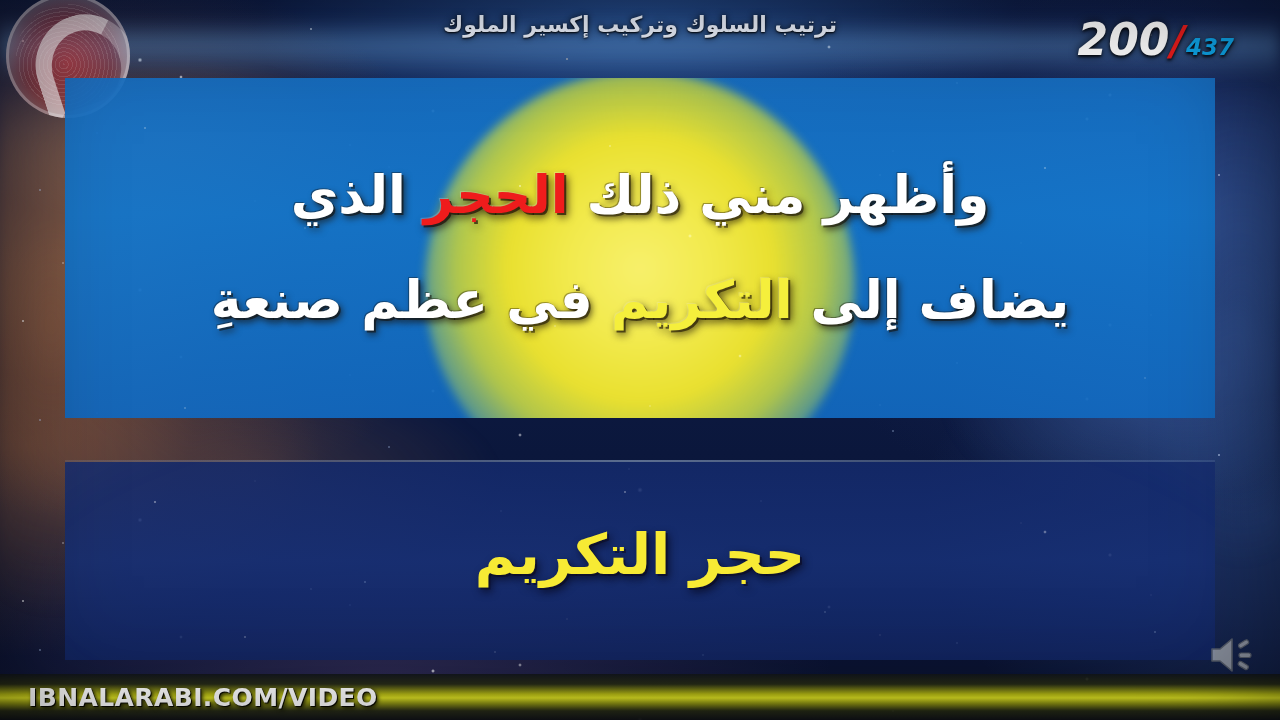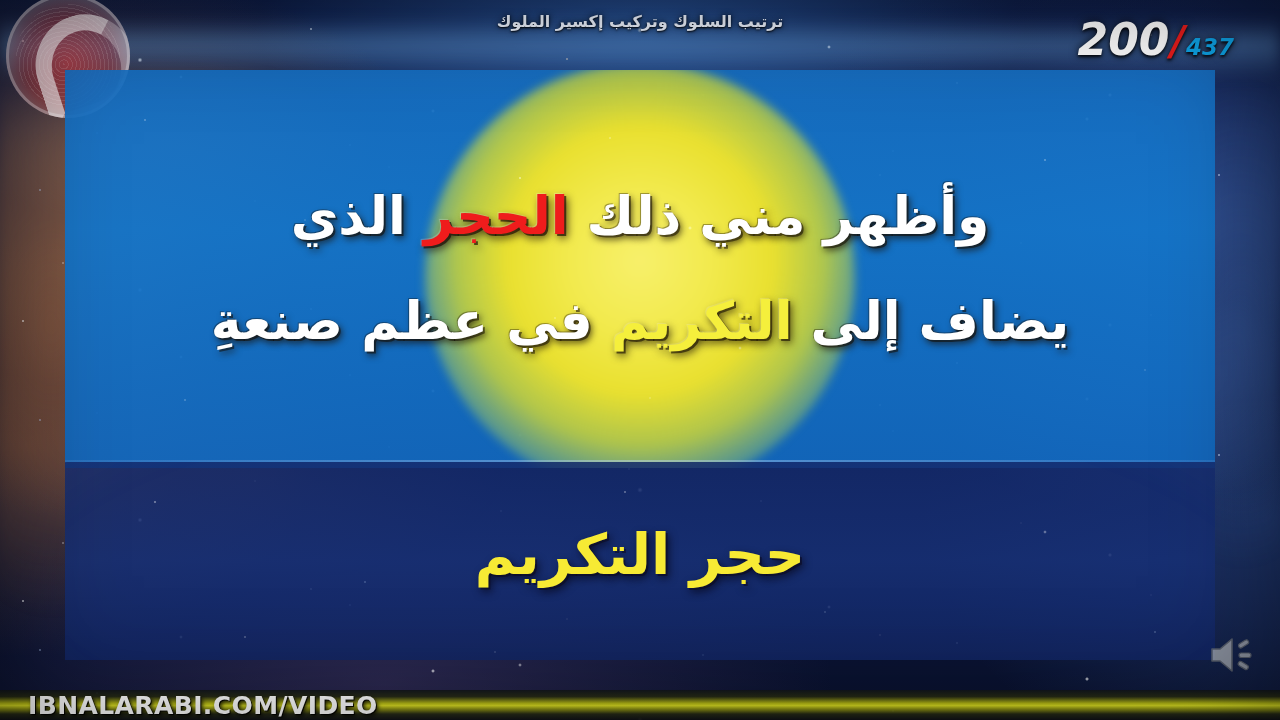--- a/index.html
+++ b/index.html
@@ -125,21 +125,21 @@
     background: repeating-radial-gradient(circle at 46% 58%, rgba(255,255,255,0.12) 0 1px, rgba(0,0,0,0) 1px 4px);
   }
 
   
   .header-title {
     position: absolute;
     left: 0; right: 0;
     top: 12px;
     text-align: center;
     color: #eef4ff;
-    font-size: 16px;
+    font-size: 22px;
     font-weight: 600;
     font-family: "DejaVu Sans", "Liberation Sans", sans-serif;
     direction: rtl;
     letter-spacing: 0.3px;
     text-shadow: 0 0 6px rgba(0,0,0,0.85), 0 1px 2px rgba(0,0,0,0.9);
     pointer-events: none;
   }
 
   .counter {
     position: absolute;
@@ -173,22 +173,22 @@
   
   .panel {
     position: absolute;
     left: 65px;
     top: 62px;
     width: 1150px;
     height: 598px;
   }
   .panel-verse {
     position: absolute;
-    left: 0; right: 0; top: 8px;
-    height: 398px;
+    left: 0; right: 0; top: 16px;
+    height: 340px;
     background: linear-gradient(180deg, rgba(22,112,196,0.93) 0%, rgba(20,118,203,0.95) 40%, rgba(18,104,190,0.95) 100%);
     overflow: hidden;
   }
   .orb {
     position: absolute;
     left: 50%;
     top: 208px;
     width: 430px;
     height: 430px;
     margin-left: -215px;
@@ -323,21 +323,21 @@
     text-shadow:
        2px 2px 0 rgba(12,10,30,0.55),
        3px 4px 9px rgba(8,8,28,0.80);
     margin-top: -14px;
   }
 
   
   .footer-bar {
     position: absolute;
     left: 0; right: 0; bottom: 0;
-    height: 30px;
+    height: 46px;
     background:
       linear-gradient(180deg,
         rgba(18,22,26,0.92) 0%,
         rgba(40,44,20,0.92) 22%,
         rgba(196,200,18,0.92) 44%,
         rgba(228,232,34,0.95) 52%,
         rgba(150,154,16,0.92) 64%,
         rgba(40,44,20,0.92) 80%,
         rgba(16,18,22,0.94) 100%);
     display: flex;

